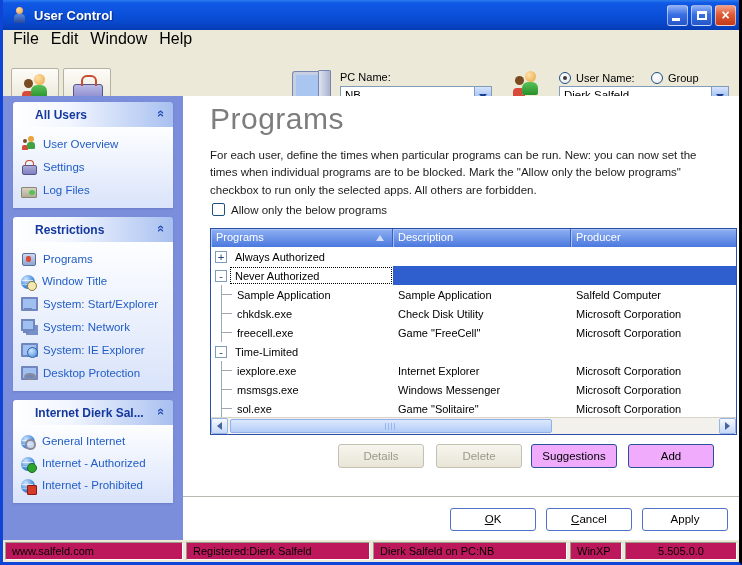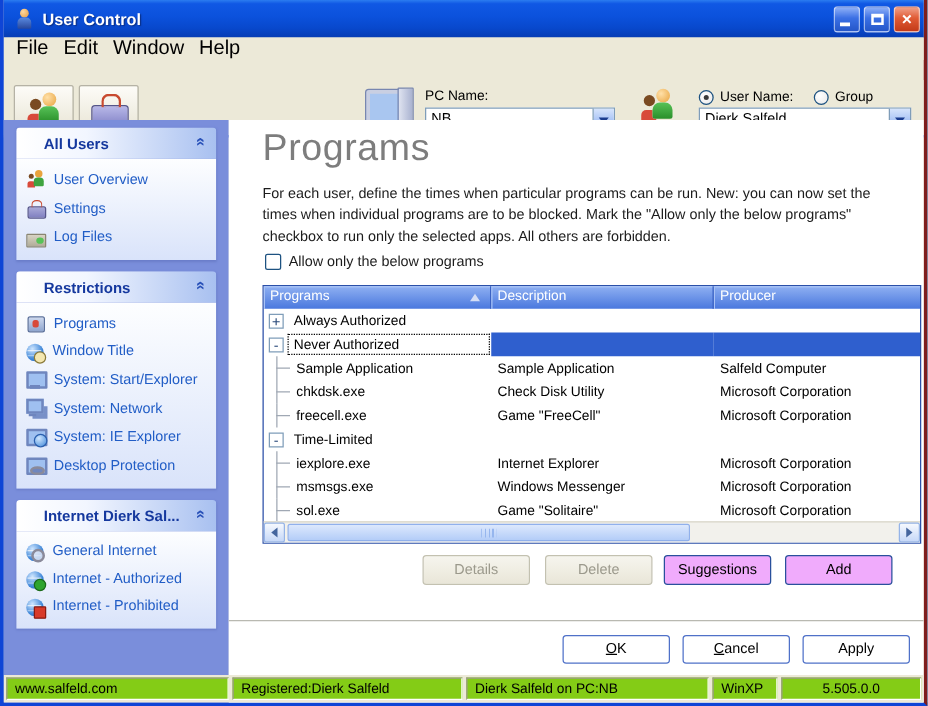--- a/index.html
+++ b/index.html
@@ -1,19 +1,19 @@
 <!DOCTYPE html>
 <html><head>
 <meta charset="utf-8">
 <style>
   * { margin:0; padding:0; box-sizing:border-box; }
   html,body { background:#3a6ea5; }
   body { font-family:"Liberation Sans", sans-serif; }
   .window { position:relative; width:742px; height:565px; background:#ece9d8;
-            border-left:3px solid #0f45d6; border-right:3px solid #7f1d1d; border-bottom:3px solid #0f45d6;
+            border-left:3px solid #0f45d6; border-right:3px solid #000000; border-bottom:3px solid #0f45d6;
             overflow:hidden; }
   
   .titlebar { position:absolute; top:0; left:-3px; width:742px; height:30px;
     background:linear-gradient(180deg,#2b7cf0 0%,#1058e4 10%,#0b51dc 45%,#0848cc 75%,#063cb4 100%);
     display:flex; align-items:center; padding:0 6px; }
   .app-icon { width:18px; height:18px; position:relative; margin:0 6px 0 4px; flex:none; }
   .app-icon::before { content:""; position:absolute; left:6px; top:1px; width:7px; height:7px; border-radius:50%; background:radial-gradient(circle at 35% 35%,#ffd9a0,#e89a3c); }
   .app-icon::after  { content:""; position:absolute; left:4px; top:8px; width:11px; height:9px; border-radius:4px 4px 1px 1px; background:linear-gradient(180deg,#5a8ae0,#27479c); }
   .title-text { color:#fff; font-weight:bold; font-size:13px; text-shadow:1px 1px 1px #0a2f86; }
   .winbtns { margin-left:auto; display:flex; gap:3px; }
@@ -119,21 +119,21 @@
   
   .abtn { position:absolute; top:348px; width:86px; height:24px; font-size:11.5px; display:block; text-align:center; line-height:22px; border-radius:3px; }
   .abtn.disabled { background:linear-gradient(180deg,#f6f5ee,#e9e6d8); border:1px solid #c3c1b0; color:#9b998c; }
   .abtn.enabled { background:#f0abfc; border:1px solid #29509c; color:#000; }
   .sep-line { position:absolute; left:0; right:0; top:400px; border-top:1px solid #b9b9b1; }
   .fbtn { position:absolute; top:412px; width:86px; height:23px; background:#fff; border:1px solid #4f71c8; border-radius:3px; font-size:11.5px; color:#000; text-align:center; }
   .fbtn .lbl { display:block; line-height:21px; }
   .fbtn.ak .lbl::first-letter { text-decoration:underline; }
   
   .statusbar { position:absolute; left:0; bottom:0; width:736px; height:22px; background:#ece9d8; display:flex; gap:3px; align-items:center; padding:0 2px; }
-  .spanel { height:18px; background:#84cc16; border:1px solid; border-color:#9c9a8a #ffffff #ffffff #9c9a8a; font-size:11px; line-height:16px; padding-left:6px; white-space:nowrap; overflow:hidden; }
+  .spanel { height:18px; background:#be185d; border:1px solid; border-color:#9c9a8a #ffffff #ffffff #9c9a8a; font-size:11px; line-height:16px; padding-left:6px; white-space:nowrap; overflow:hidden; }
   .sp1 { width:178px; } .sp2 { width:184px; } .sp3 { width:194px; } .sp4 { width:52px; }
   .sp5 { flex:1; text-align:center; padding-right:6px; }
 </style>
 </head>
 <body>
 
 <div class="window">
 
   <div class="titlebar">
     <span class="app-icon"></span>

